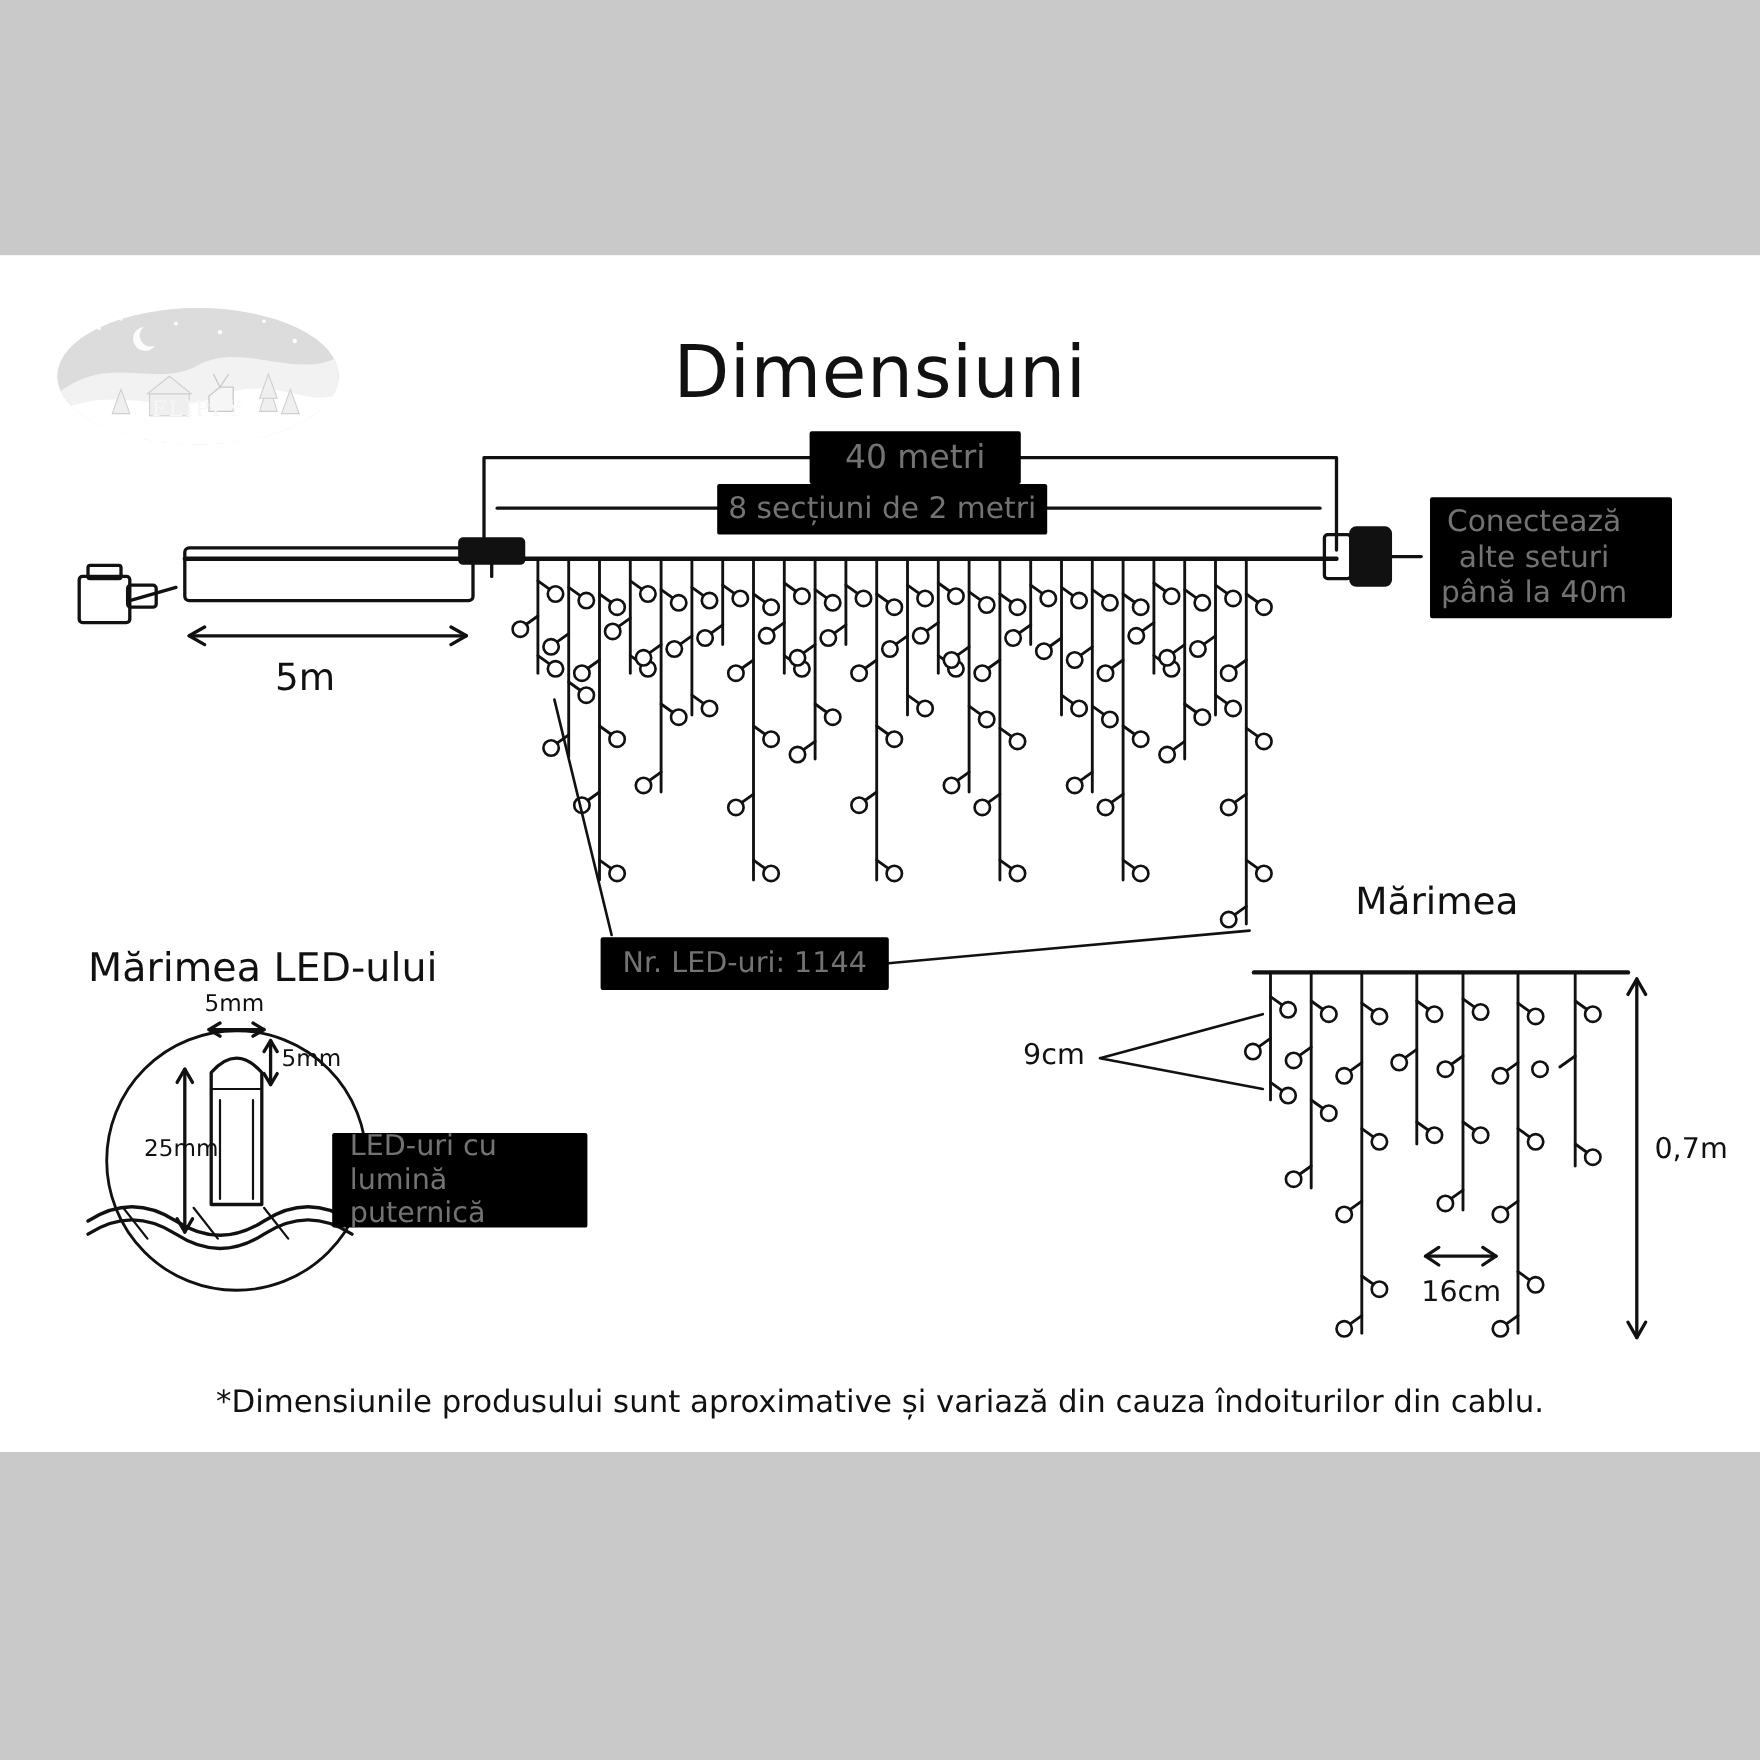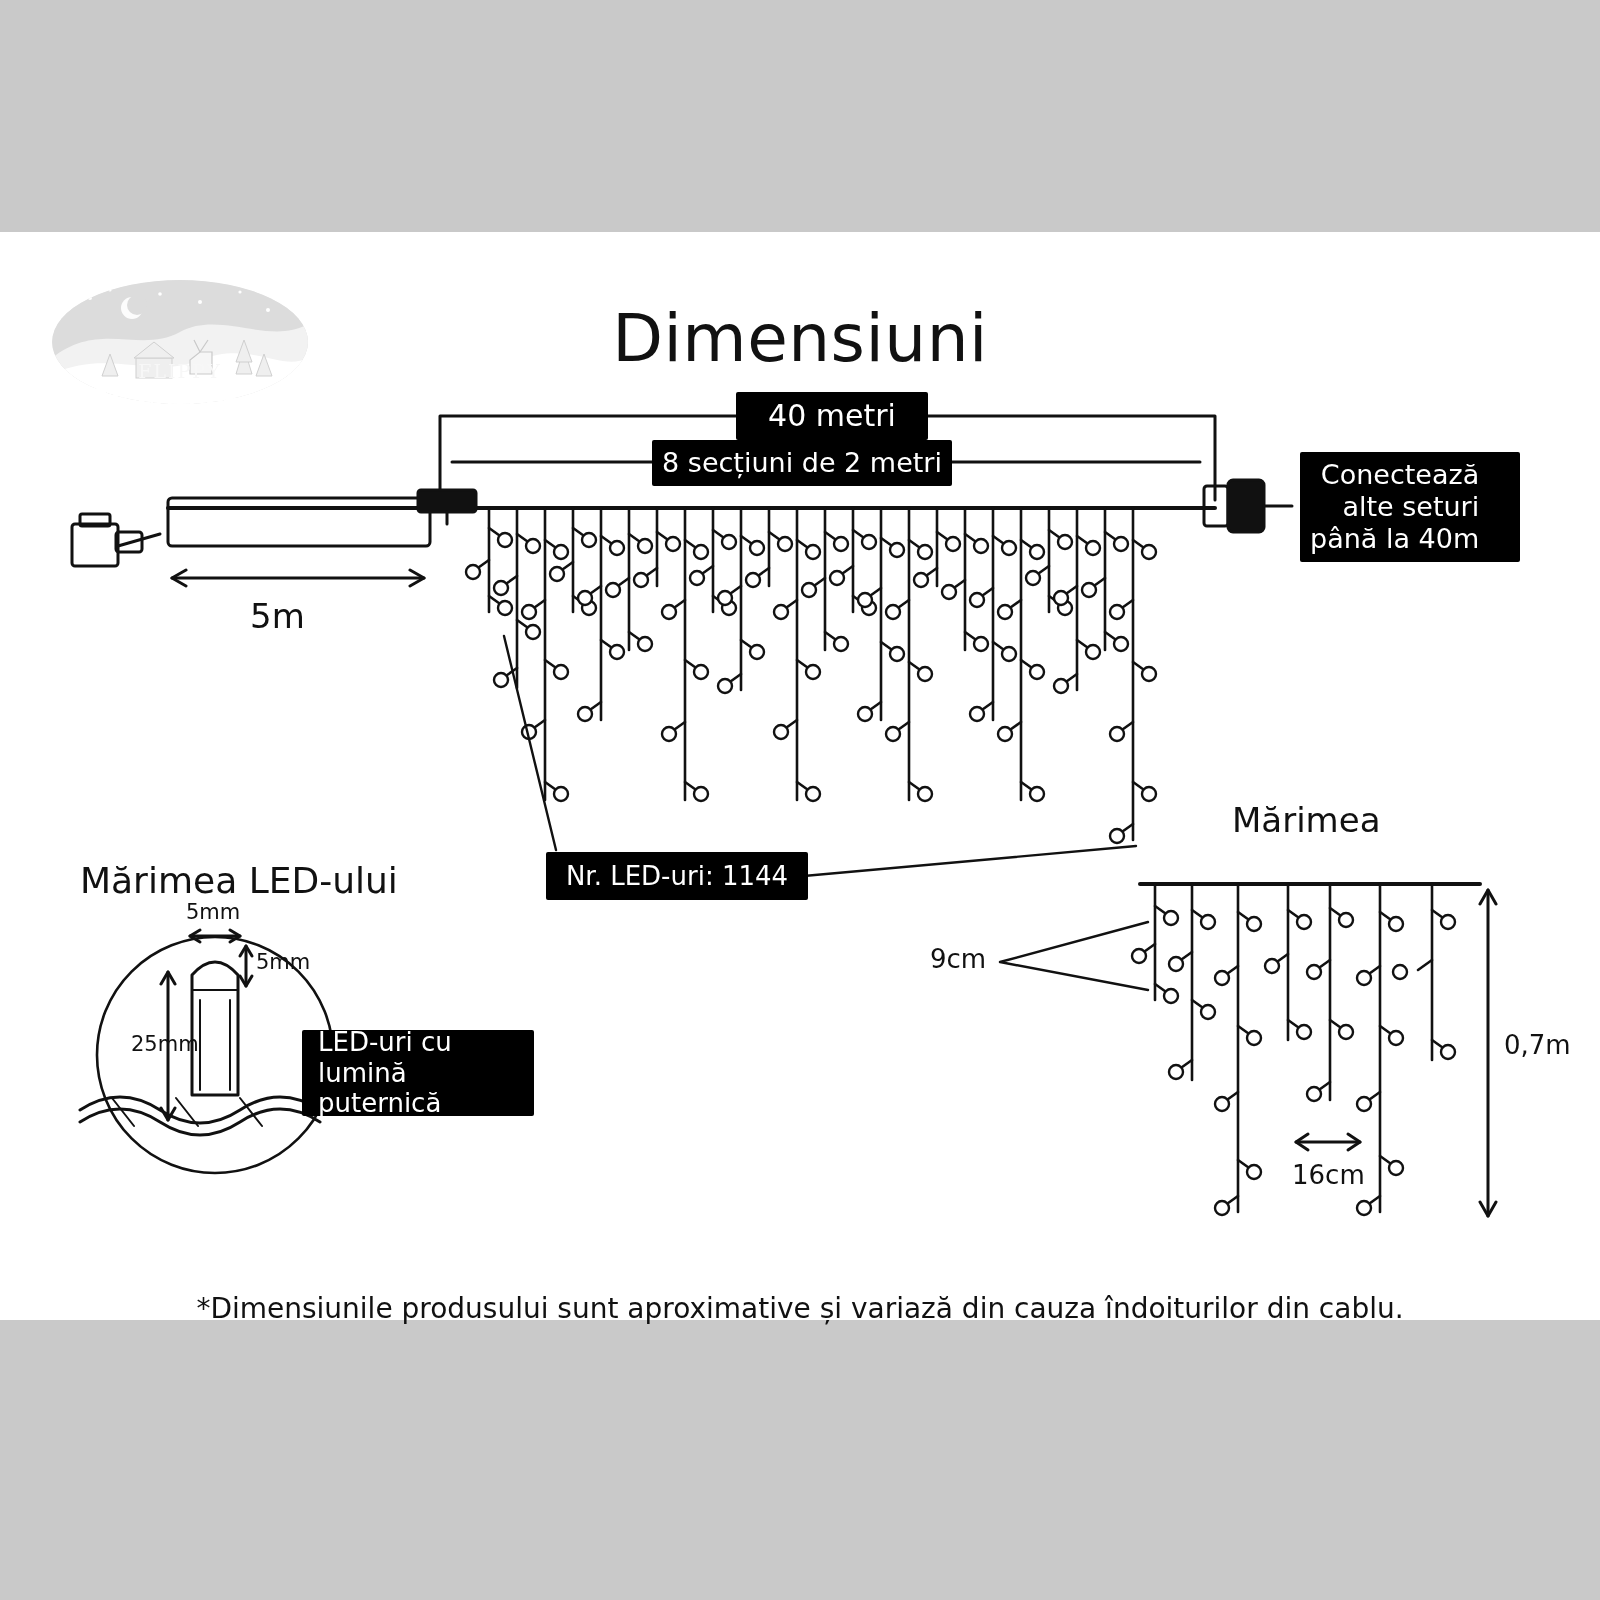--- a/index.html
+++ b/index.html
@@ -8,38 +8,38 @@
     background:#c9c9c9;
     font-family:"DejaVu Sans", sans-serif;
     overflow:hidden;
   }
   #stage{position:relative;width:1272px;height:1600px;border-radius:11px;}
   .band{
     position:absolute;left:0;width:1600px;background:#ffffff;
   }
   #band-main{top:232px;height:1088px;}
   .lbl{
-    position:absolute;background:#000;color:#ffffff;
+    position:absolute;background:#000;color:#737373;
     font-family:"DejaVu Sans", sans-serif;
     display:flex;align-items:center;justify-content:center;
     text-align:center;line-height:1.18;
     border-radius:2px;
     white-space:pre-line;
   }
   .plain{
     position:absolute;color:#111;
     font-family:"DejaVu Sans", sans-serif;
   }
   svg{position:absolute;left:0;top:0;overflow:visible;}
   #title{
     position:absolute;left:560px;top:300px;width:480px;
     text-align:center;font-size:66px;color:#111;letter-spacing:0.5px;
   }
   #footnote{
-    position:absolute;left:100px;top:1292px;width:1400px;text-align:center;
+    position:absolute;left:100px;top:1258px;width:1400px;text-align:center;
     font-size:28px;color:#111;
   }
   #logo{
     position:absolute;left:40px;top:262px;width:280px;height:200px;
   }
   .logo-text{
     position:absolute;width:100%;text-align:center;color:#ffffff;
     font-family:"DejaVu Serif", serif;
   }
 </style>
@@ -446,21 +446,21 @@
 
       <path d="M1488 890 L1488 1216"></path>
         <path d="M1488 890 l-8 14 M1488 890 l8 14 M1488 1216 l-8 -14 M1488 1216 l8 -14"></path>
     </g>
   </svg>
 
   <div class="lbl" style="left:736px;top:392px;width:192px;height:48px;font-size:30px;">40 metri</div>
 
   <div class="lbl" style="left:652px;top:440px;width:300px;height:46px;font-size:27px;">8 secțiuni de 2 metri</div>
 
-  <div class="lbl" style="left:1300px;top:452px;width:220px;height:110px;font-size:27px;padding:0 10px;box-sizing:border-box;text-align:right;justify-content:flex-start;">Conectează
+  <div class="lbl" style="left:1300px;top:452px;width:220px;height:110px;font-size:27px;padding:0 10px;box-sizing:border-box;text-align:center;justify-content:flex-start;">Conectează
 alte seturi
 până la 40m</div>
 
   <div class="lbl" style="left:546px;top:852px;width:262px;height:48px;font-size:26px;">Nr. LED-uri: 1144</div>
 
   <div class="lbl" style="left:302px;top:1030px;width:232px;height:86px;font-size:26px;padding:0 16px;box-sizing:border-box;text-align:left;justify-content:flex-start;">LED-uri cu lumină
 puternică</div>
 
   <div class="plain" style="left:250px;top:596px;font-size:34px;">5m</div>
 

